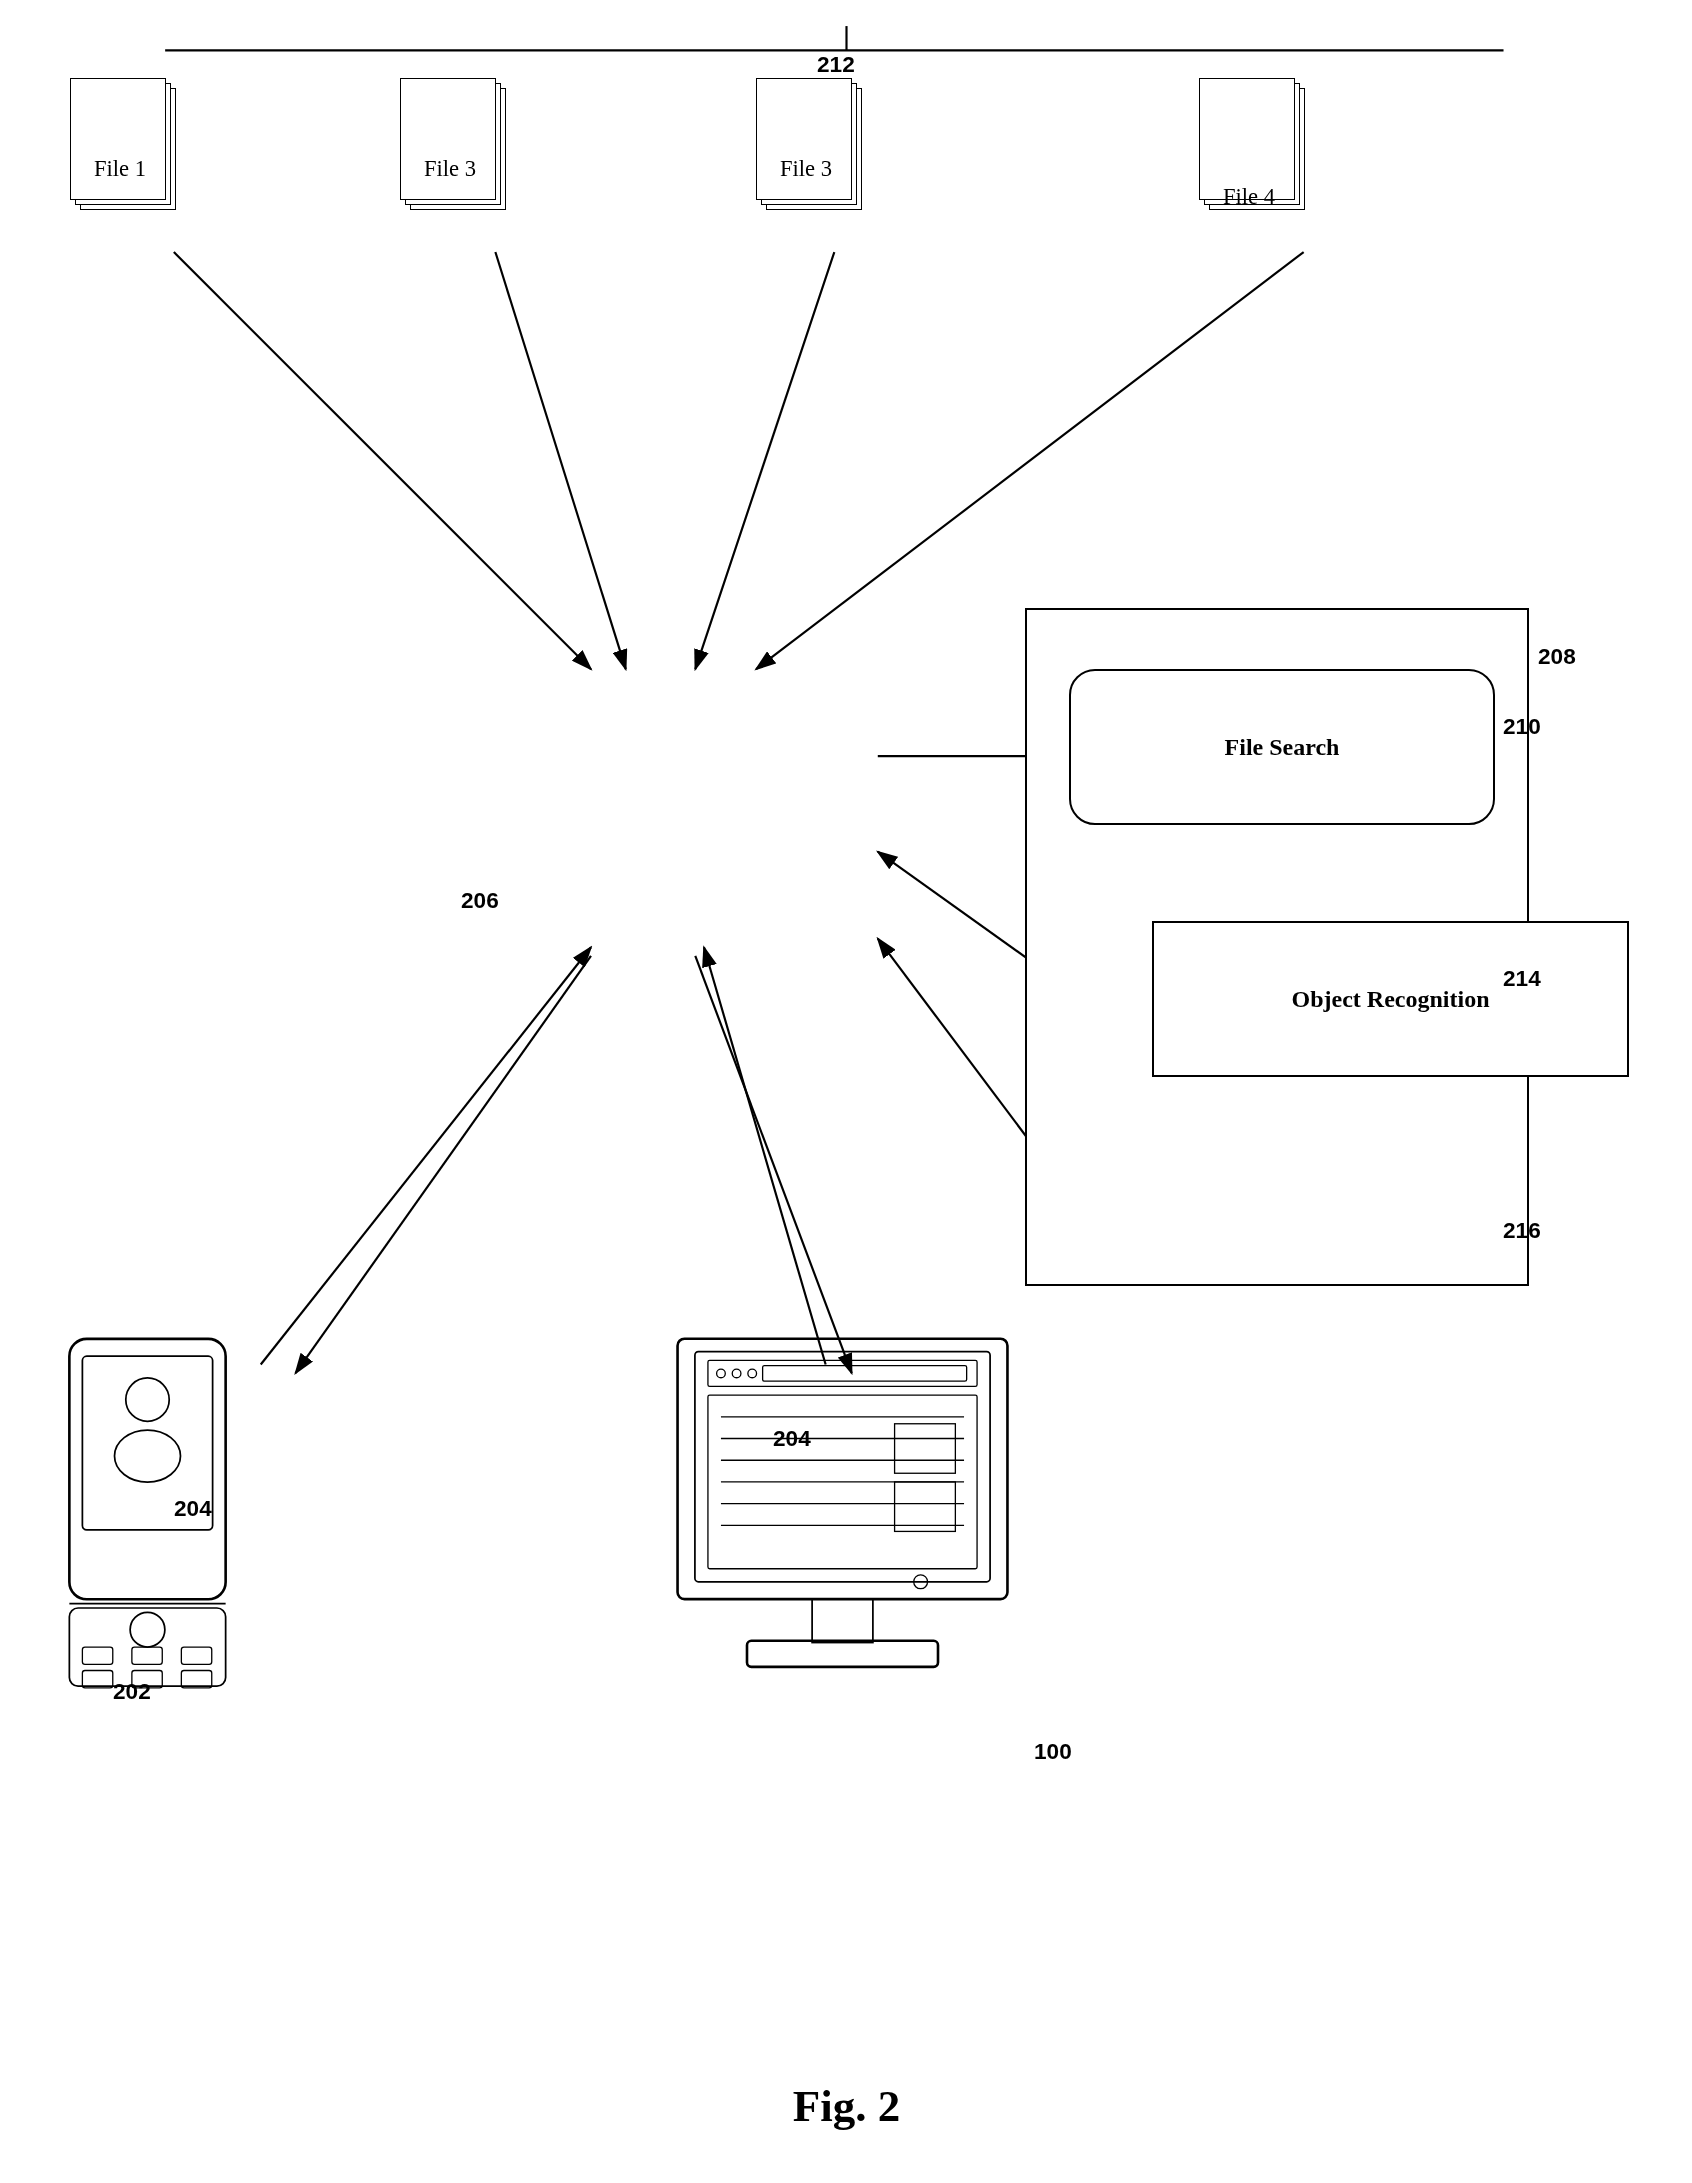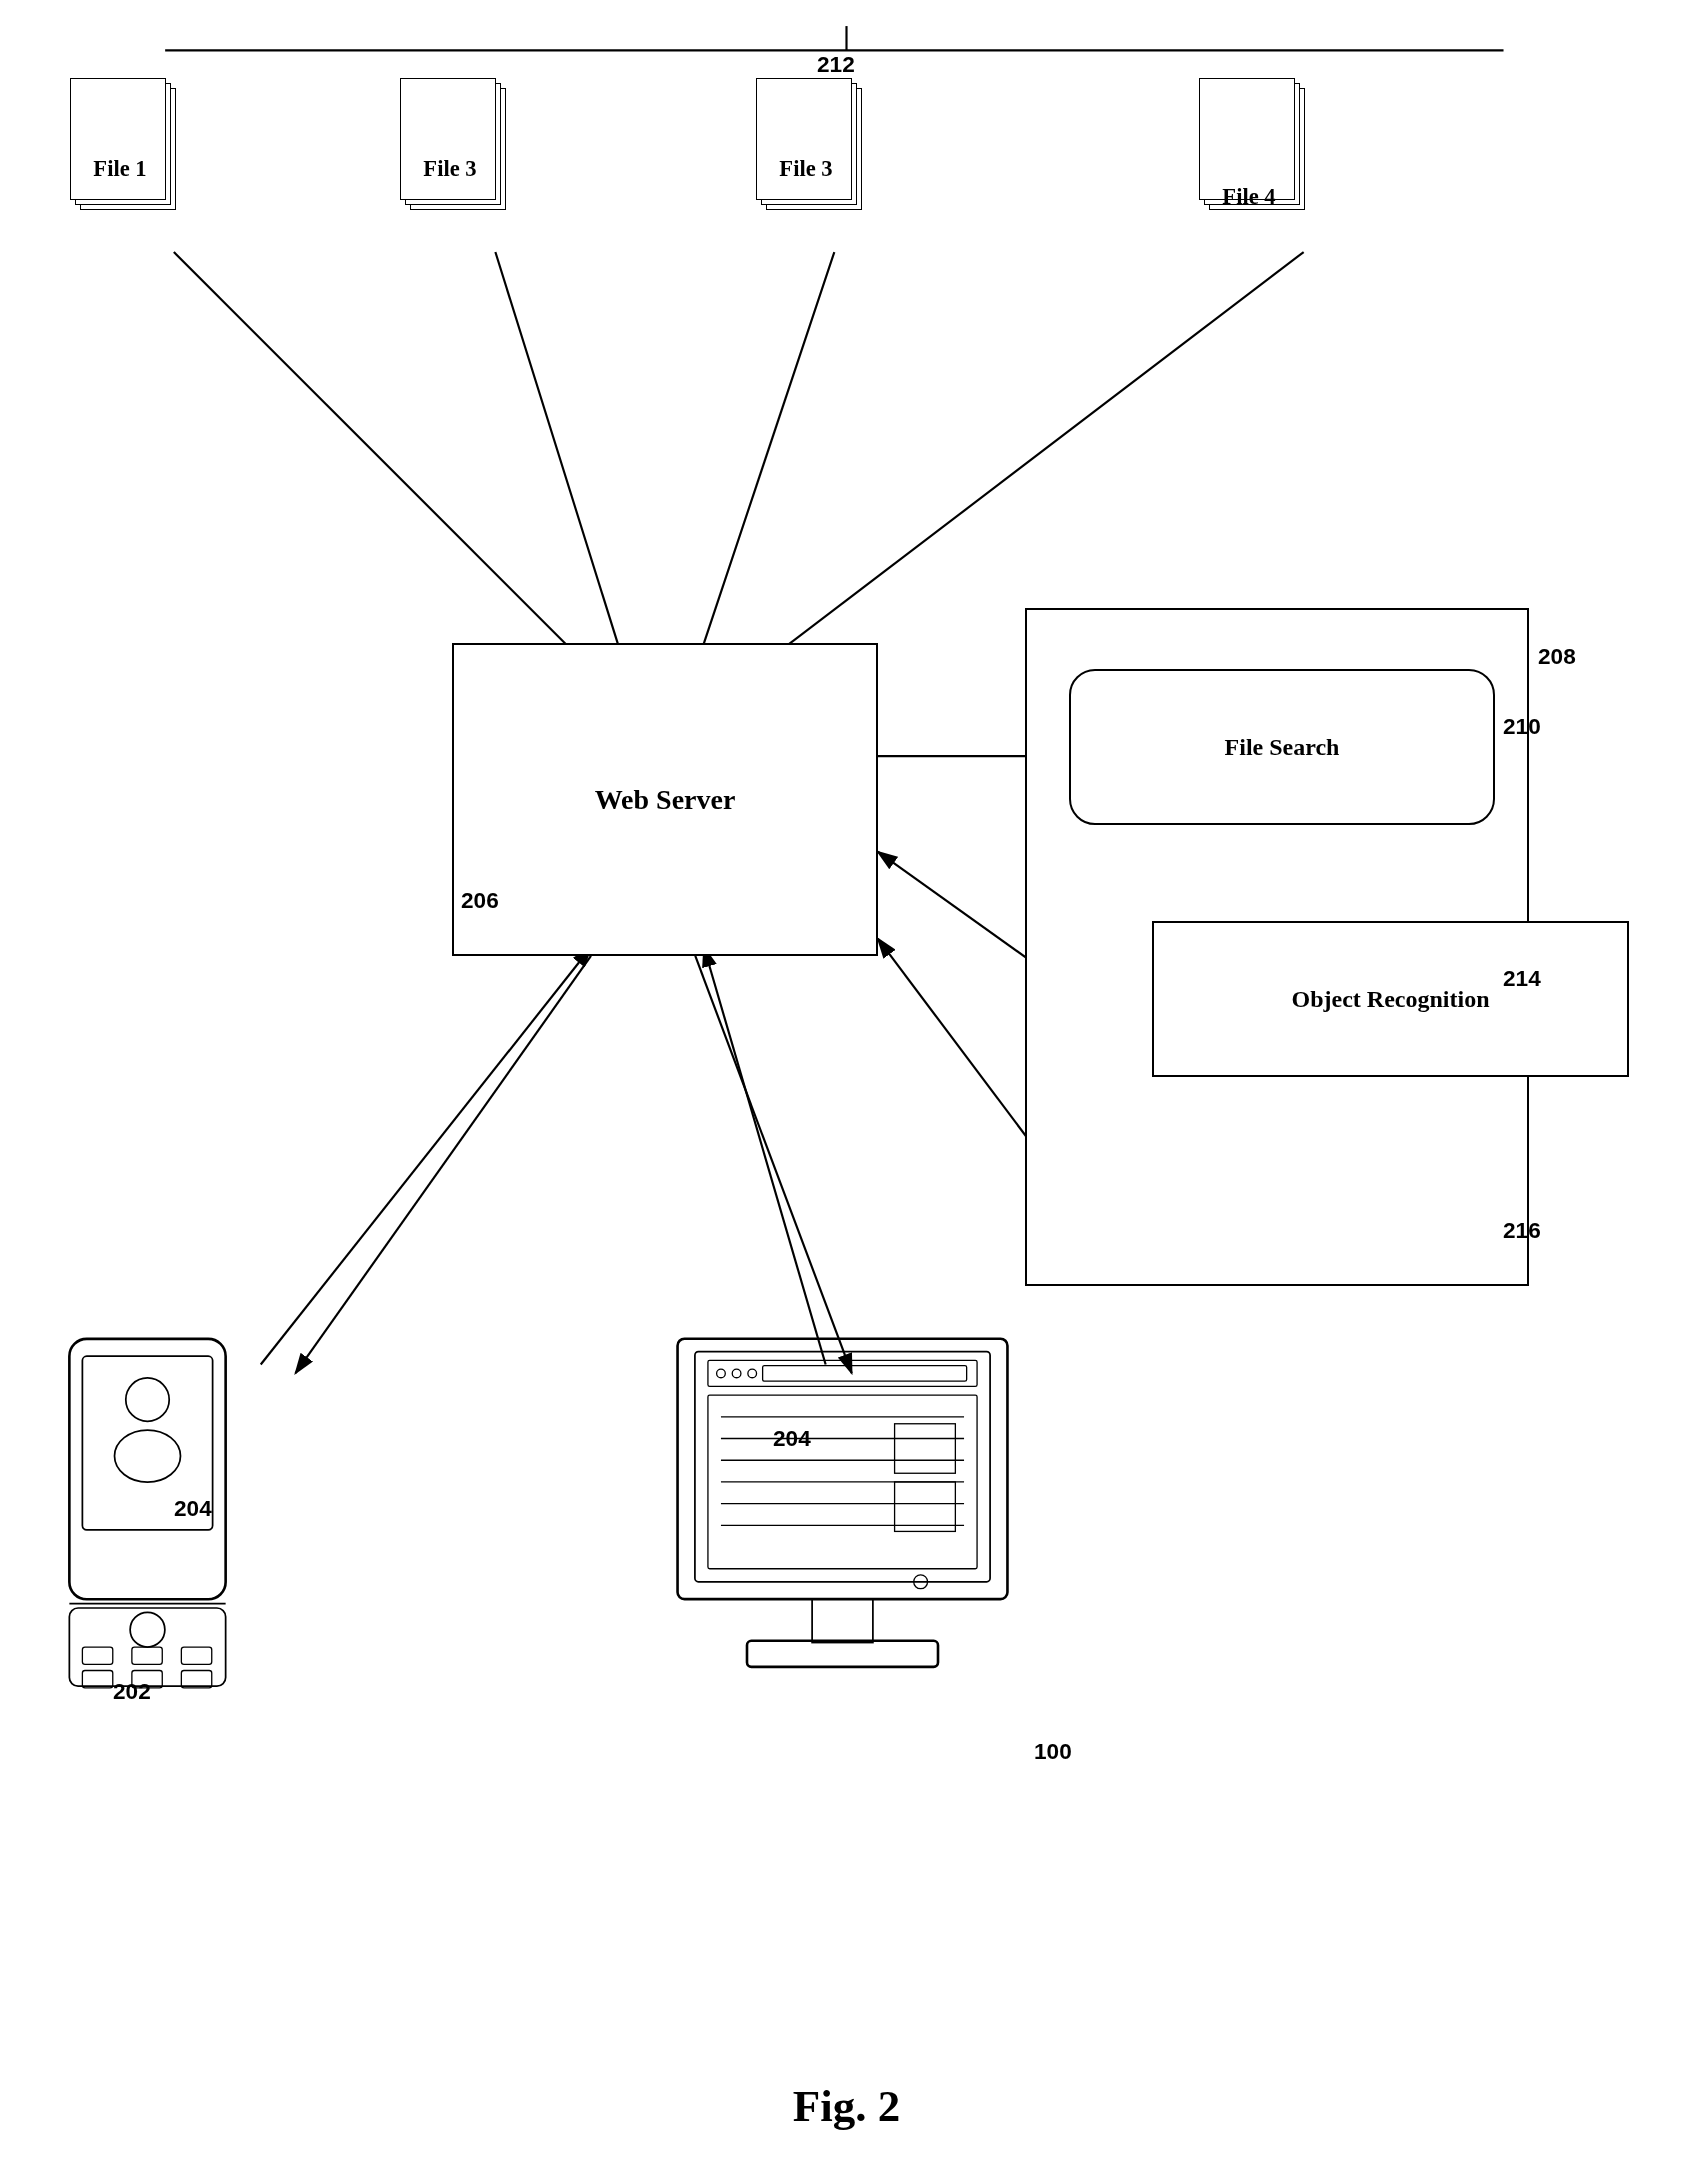--- a/index.html
+++ b/index.html
@@ -34,21 +34,21 @@
       background: #fff;
     }
 
     .file-stack .page:nth-child(1) { top: 10.4px; left: 10.4px; }
     .file-stack .page:nth-child(2) { top: 5.2px; left: 5.2px; }
     .file-stack .page:nth-child(3) { top: 0px; left: 0px; }
 
     .file-label {
       position: absolute;
       font-size: 22.6px;
-      font-weight: bold;
+      font-weight: normal;
       text-align: center;
       width: 100px;
     }
 
     
     .web-server-box {
       position: absolute;
       border: 2.6px solid #000;
       background: #fff;
       display: flex;
@@ -194,23 +194,20 @@
   </div>
   <div class="file-label" style="top:156px; left:756px;">File 3</div>
 
   <div class="file-stack" style="top:78px; left:1199px;">
     <div class="page"></div>
     <div class="page"></div>
     <div class="page"></div>
   </div>
   <div class="file-label" style="top:156px; left:1199px;margin-top:28px;">File 4</div>
 
-  <div class="web-server-box" style="top:643px; left:452px; width:426px; height:313px;">
-    <div class="web-server-label">Web Server</div>
-  </div>
 
   <div class="ref-num" style="top:852px; left:461px;">206</div>
 
   <div class="server-stack-box" style="top:608px; left:1025px; width:504px; height:678px;">
   </div>
 
   <div class="ref-num" style="top:608px; left:1538px;">208</div>
 
   <div class="module-box" style="top:669px; left:1069px; width:426px; height:156px;border-radius:26px;">
     <div class="module-label">File Search</div>

